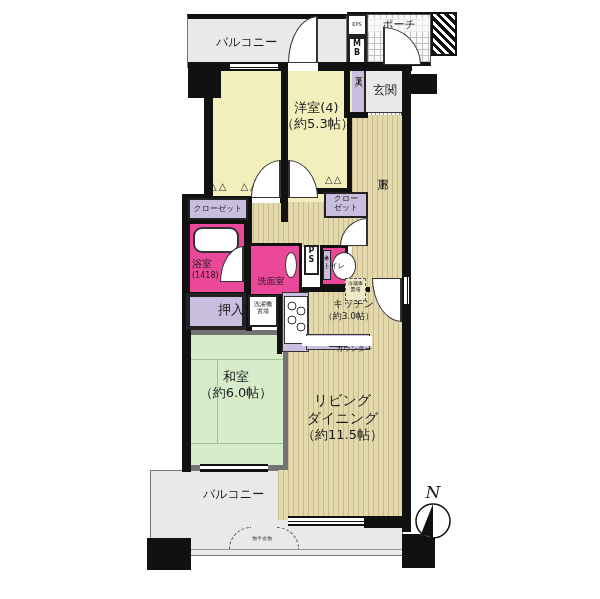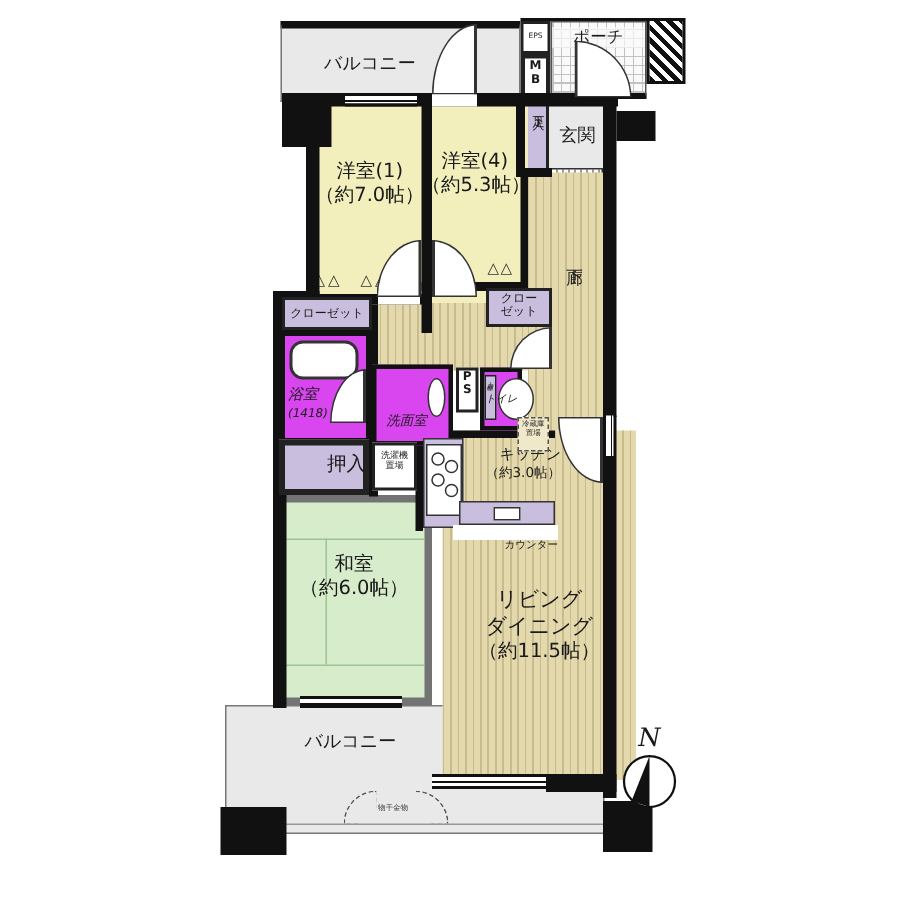--- a/index.html
+++ b/index.html
@@ -3,21 +3,21 @@
 <meta charset="utf-8">
 <style>
   html,body{margin:0;padding:0;background:#fff;}
   #plan{position:relative;width:600px;height:599px;background:#ffffff;overflow:hidden;
         font-family:"DejaVu Sans","Liberation Sans",sans-serif;color:#1a1a1a;}
   .abs{position:absolute;box-sizing:border-box;}
   .wall{position:absolute;background:#111;box-sizing:border-box;}
   .room-label{line-height:1.25;text-align:center;white-space:nowrap;}
   .wood{background:repeating-linear-gradient(90deg,#c8bb8d 0 1px,transparent 1px 5px),#e3d9ad;}
   .gray{background:#e9e9e9;border:1px solid #777;}
-  .teal{background:#d946ef;font-style:italic;}
+  .teal{background:#ec4899;}
   .purple{background:#c9bedd;border:2px solid #222;}
   .whitebox{background:#fff;border:2px solid #222;}
   .vtext{writing-mode:vertical-rl;text-orientation:upright;letter-spacing:1px;}
   .win-h{background:linear-gradient(#fff 0 3px,#111 3px 4px,#fff 4px 100%);
          border-top:2px solid #111;border-bottom:2px solid #111;}
   .win-v{background:linear-gradient(90deg,#fff 0 3px,#111 3px 4px,#fff 4px 100%);
          border-left:2px solid #111;border-right:2px solid #111;}
   .arc{background:#fff;border:1px solid #333;}
   .arc-tl{border-radius:100% 0 0 0;border-right-width:2px;}
   .arc-tr{border-radius:0 100% 0 0;border-left-width:2px;}
@@ -65,33 +65,29 @@
   <div class="abs purple" style="left:349px;top:66px;width:17px;height:52px;">
     <div class="vtext" style="font-size:8px;margin:2px auto 0;display:block;text-align:center;">下足入</div>
   </div>
   <div class="abs" style="left:366px;top:112px;width:36px;height:8px;border:1px solid #333;
               background:repeating-linear-gradient(90deg,#999 0 1px,#fff 1px 4px);"></div>
 
   <div class="abs wood" style="left:352px;top:115px;width:50px;height:172px;">
     <div class="vtext" style="position:absolute;left:22px;top:55px;font-size:11px;">廊下</div>
   </div>
   <div class="abs wood" style="left:248px;top:194px;width:104px;height:53px;"></div>
-  <div class="abs wood" style="left:295px;top:287px;width:129px;height:233px;">
+  <div class="abs wood" style="left:278px;top:287px;width:129px;height:233px;">
     <div class="room-label" style="position:absolute;left:0;right:0;top:105px;font-size:14px;">
       <div>リビング</div>
       <div>ダイニング</div>
       <div style="font-size:13px;">（約11.5帖）</div>
     </div>
   </div>
 
   <div class="abs" style="left:205px;top:62px;width:83px;height:140px;background:#f2efbd;">
-    <div class="room-label" style="position:absolute;left:0;right:0;top:45px;font-size:13px;">
-      <div>洋室(1)</div>
-      <div>（約7.0帖）</div>
-    </div>
     <div class="abs" style="left:4px;top:118px;font-size:10px;color:#333;letter-spacing:2px;">△△　△△</div>
   </div>
   <div class="abs" style="left:281px;top:62px;width:71px;height:140px;background:#f2efbd;">
     <div class="room-label" style="position:absolute;left:0;right:0;top:38px;font-size:13px;">
       <div>洋室(4)</div>
       <div>（約5.3帖）</div>
     </div>
     <div class="abs" style="left:44px;top:112px;font-size:10px;color:#333;letter-spacing:1px;">△△</div>
   </div>
 
@@ -175,21 +171,21 @@
         <circle cx="16" cy="30" r="4" fill="none" stroke="#333"></circle>
     </svg>
   </div>
   <div class="room-label abs" style="left:310px;top:298px;width:64px;text-align:right;">
     <div style="font-size:10px;">キッチン</div>
     <div style="font-size:9px;">（約3.0帖）</div>
   </div>
   <div class="abs" style="left:306px;top:334px;width:64px;height:16px;background:#c9bedd;border:1px solid #333;">
     <div class="abs" style="left:22px;top:3px;width:18px;height:9px;background:#fff;border:1px solid #333;"></div>
   </div>
-  <div class="abs" style="left:302px;top:350px;width:70px;height:10px;background:#fff;text-align:right;">
+  <div class="abs" style="left:302px;top:336px;width:70px;height:10px;background:#fff;text-align:right;">
     <span style="font-size:7px;">カウンター</span>
   </div>
   <div class="abs" style="left:345px;top:278px;width:21px;height:23px;border:1px dashed #555;background:#efe8c9;">
     <div class="wrap" style="font-size:5px;width:16px;margin:2px auto 0;">冷蔵庫置場</div>
   </div>
 
   <div class="abs win-h" style="left:230px;top:62px;width:48px;height:9px;"></div>
   <div class="abs" style="left:288px;top:62px;width:30px;height:9px;background:#fff;"></div>
   <div class="abs win-v" style="left:402px;top:277px;width:9px;height:27px;"></div>
   <div class="abs win-h" style="left:200px;top:464px;width:68px;height:8px;"></div>

